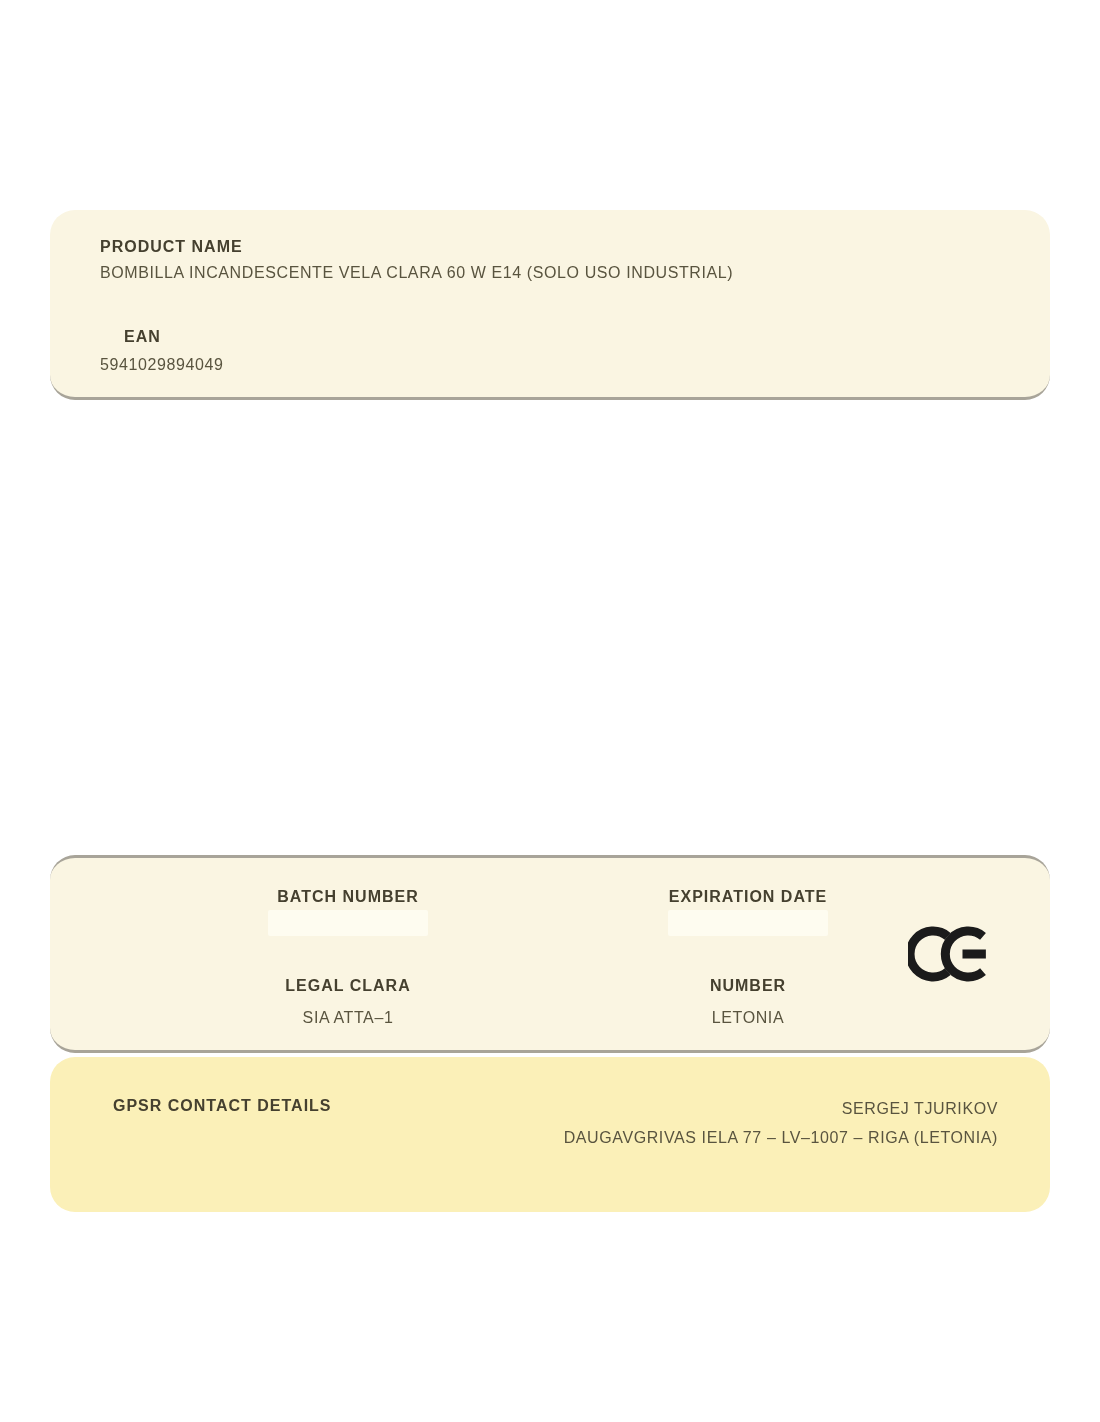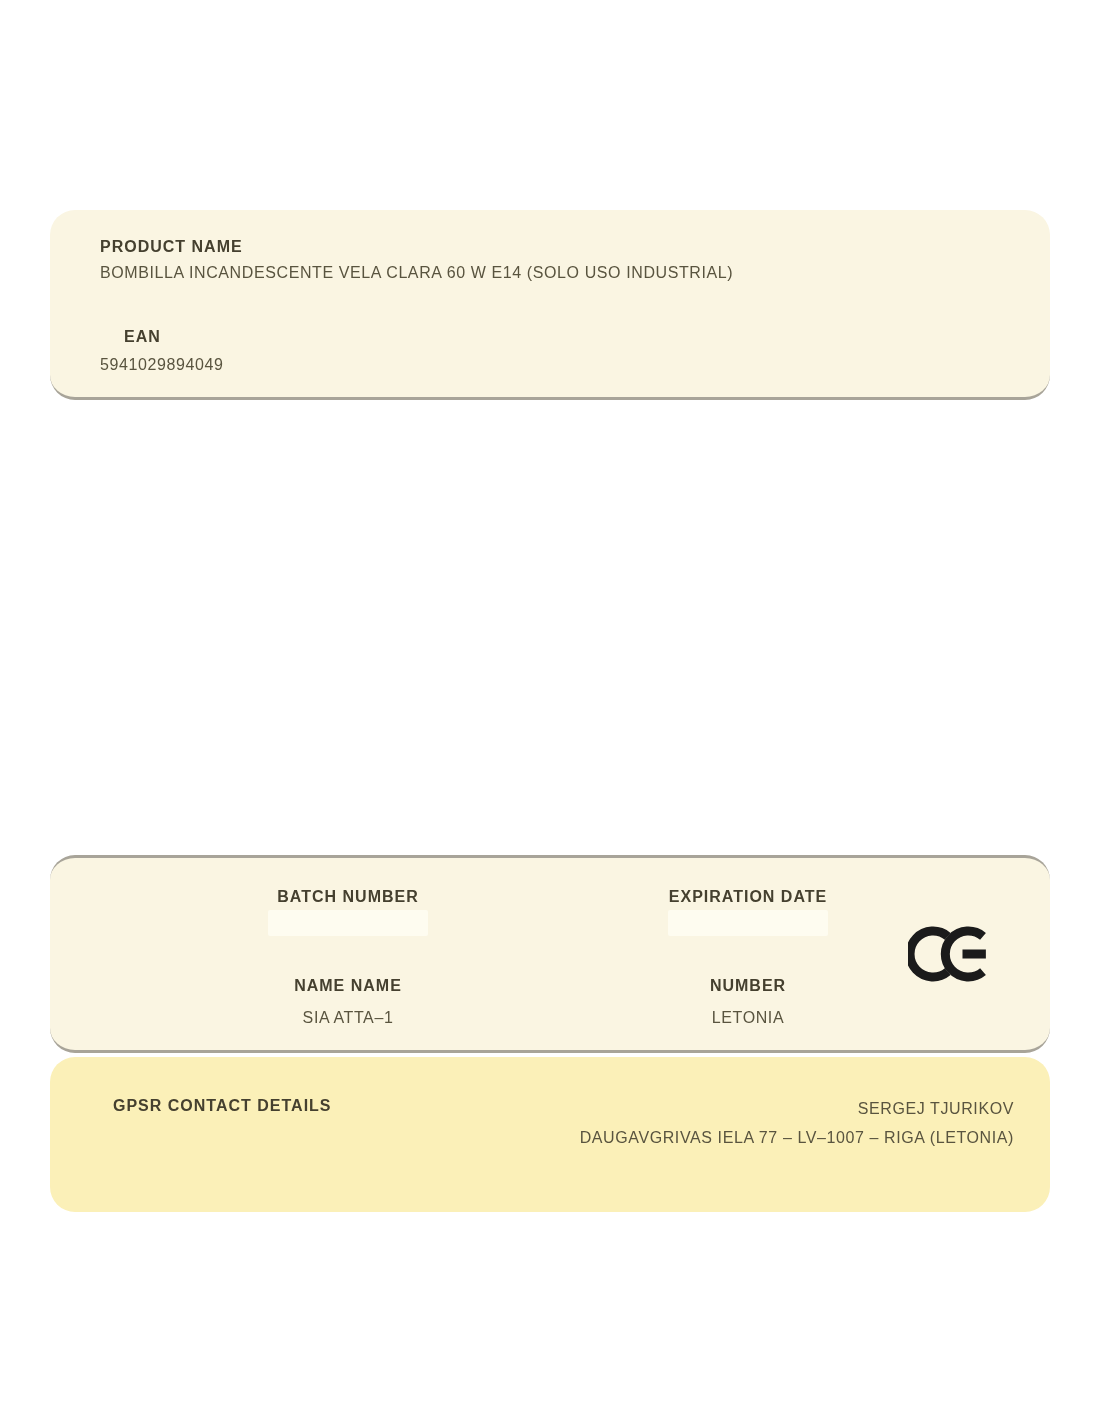--- a/index.html
+++ b/index.html
@@ -82,21 +82,21 @@
     position: absolute;
     left: 858px;
     top: 64px;
     width: 86px;
     height: 64px;
   }
   
   .gpsr-label { left: 63px; top: 40px; }
   .gpsr-contact {
     position: absolute;
-    right: 36px;
+    right: 52px;
     top: 38px;
     text-align: right;
     margin-left: 33px;
   }
   .gpsr-contact .line {
     font-size: 16px;
     letter-spacing: 0.6px;
     color: #59543f;
     line-height: 28.5px;
     white-space: nowrap;
@@ -114,21 +114,21 @@
     <div class="value ean-value">5941029894049</div>
   </div>
 
   <div class="section sec-batch">
     <div class="label col-2 row-head">EXPIRATION DATE</div>
     <div class="label col-1 row-head">BATCH NUMBER</div>
 
     <div class="placeholder ph-1"></div>
     <div class="placeholder ph-2"></div>
 
-    <div class="label col-1 row-label">NAME NAME</div>
+    <div class="label col-1 row-label">LEGAL CLARA</div>
     <div class="value col-1 row-value">SIA ATTA–1</div>
 
     <div class="label col-2 row-label">NUMBER</div>
     <div class="value col-2 row-value">LETONIA</div>
 
     <div class="ce-wrap">
       <svg width="86" height="64" viewBox="0 0 104 78" xmlns="http://www.w3.org/2000/svg">
         <g fill="none" stroke="#1b1b1b" stroke-width="11" stroke-linecap="butt">
           <path d="M 48.0,17.5 A 28,28 0 1 0 48.0,60.5"></path>
           <path d="M 91.0,17.5 A 28,28 0 1 0 91.0,60.5"></path>

